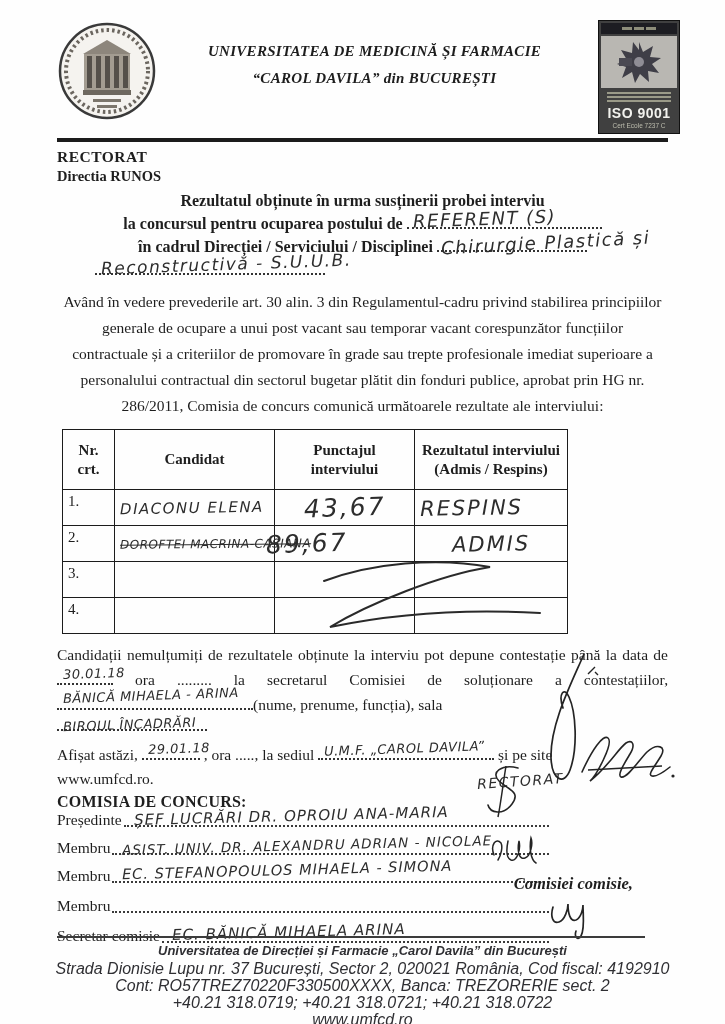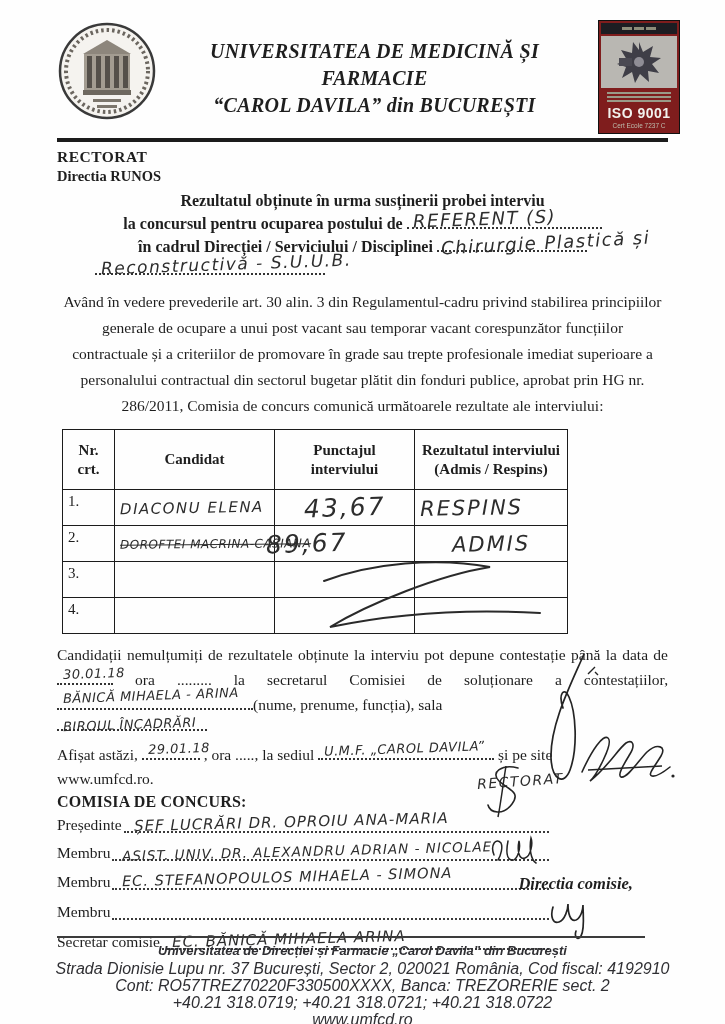--- a/index.html
+++ b/index.html
@@ -8,22 +8,22 @@
     position:relative; width:725px; height:1024px; margin:0 auto;
     background:#fefefe; overflow:hidden; color:#1e1e1e;
     font-family:"Liberation Serif", serif;
   }
   .content { padding:0 57px; }
 
   
   .header { display:flex; align-items:flex-start; padding:20px 45px 0 57px; }
   .seal { flex:0 0 100px; }
   .head-center { flex:1; text-align:center; padding-top:18px; }
-  .head-center .uline { font-weight:bold; font-style:italic; font-size:20px; line-height:27px; letter-spacing:.3px; }
-  .iso-badge { flex:0 0 82px; margin-left:6px; background:#7f1d1d; border:1px solid #111; padding:2px; }
+  .head-center .uline { font-weight:bold; font-style:italic; font-size:15px; line-height:27px; letter-spacing:.3px; }
+  .iso-badge { flex:0 0 82px; margin-left:6px; background:#404040; border:1px solid #111; padding:2px; }
   .iso-topbar { height:11px; background:#1d1d22; display:flex; align-items:center; justify-content:center; gap:2px; margin-bottom:2px; }
   .iso-topbar i { display:block; width:10px; height:3px; background:#8d8d7a; }
   .iso-emblem { height:52px; background:#b9b7b2; display:flex; align-items:center; justify-content:center; position:relative; }
   .iso-midbar { padding:2px 0 1px; text-align:center; }
   .iso-midbar i { display:block; height:2px; margin:2px 6px; background:#9a9a88; }
   .iso-title { color:#f2f2ee; font-family:"Liberation Sans",sans-serif; font-weight:bold; font-size:14px; text-align:center; letter-spacing:.5px; }
   .iso-sub { color:#bdbdae; font-family:"Liberation Sans",sans-serif; font-size:6.5px; text-align:center; padding:1px 0 2px; }
 
   .rule { margin:4px 57px 0; height:4px; background:#1c1c1c; }
   .dept { padding-top:6px; }
@@ -60,21 +60,21 @@
   .z-strike { position:absolute; left:250px; top:126px; pointer-events:none; }
 
   
   .contest { margin-top:8px; font-size:15.5px; line-height:25px; text-align:justify; }
   .room-line { font-size:15.5px; position:relative; height:22px; }
   .afisat { margin-top:4px; font-size:15.5px; line-height:24px; position:relative; }
 
   
   .commission { margin-top:2px; width:492px; }
   .comm-head { font-weight:bold; font-size:16px; letter-spacing:.2px; }
-  .comm-row { display:flex; align-items:center; font-size:15.5px; height:28px; }
+  .comm-row { display:flex; align-items:flex-start; font-size:15.5px; height:28px; }
   .comm-row.tall { height:30px; }
   .comm-row .label { white-space:nowrap; }
   .comm-row .dots { flex:1; border-bottom:2px dotted #3a3a3a; position:relative; height:16px; margin-left:2px; }
   .comm-hw { position:absolute; left:10px; bottom:0; transform:rotate(-1.5deg); font-size:15px; letter-spacing:1px; }
 
   .signoff { position:absolute; right:92px; top:874px; font-weight:bold; font-style:italic; font-size:16.5px; }
   .sig { position:absolute; pointer-events:none; }
 
   
   .footer-rule { position:absolute; left:57px; right:80px; top:936px; height:2px; background:#3c3c3c; }
@@ -264,21 +264,21 @@
       </div>
       <div class="comm-row tall">
         <span class="label">Secretar comisie</span>
         <span class="dots">
           <span class="hw comm-hw" style="font-size:15px;">EC. BĂNICĂ MIHAELA ARINA</span>
         </span>
       </div>
     </div>
   </div>
 
-  <div class="signoff">Directia comisie,</div>
+  <div class="signoff">Comisiei comisie,</div>
 
   <svg class="sig" style="left:538px; top:650px;" width="72" height="145" viewBox="0 0 72 145">
     <path d="M46,4 C34,32 12,74 13,108 C14,130 26,136 32,120 C40,98 38,62 31,47 C26,36 20,44 25,58" fill="none" stroke="#242424" stroke-width="1.7" stroke-linecap="round"></path>
     <path d="M50,24 l7,-7 M57,22 l3,3" stroke="#242424" stroke-width="1.4" fill="none"></path>
   </svg>
   <svg class="sig" style="left:576px; top:730px;" width="100" height="56" viewBox="0 0 100 56">
     <path d="M6,42 C16,20 27,4 32,8 C38,13 20,46 14,51 C31,38 42,19 50,13 C56,9 60,14 54,24 C48,34 41,45 45,47 C51,49 63,30 71,22 C81,13 91,16 85,26 C79,36 71,45 76,46 C81,47 89,41 94,37" fill="none" stroke="#242424" stroke-width="1.6" stroke-linecap="round"></path>
     <path d="M12,40 l74,-4" stroke="#242424" stroke-width="1.3"></path>
     <circle cx="97" cy="46" r="1.6" fill="#242424"></circle>
   </svg>

